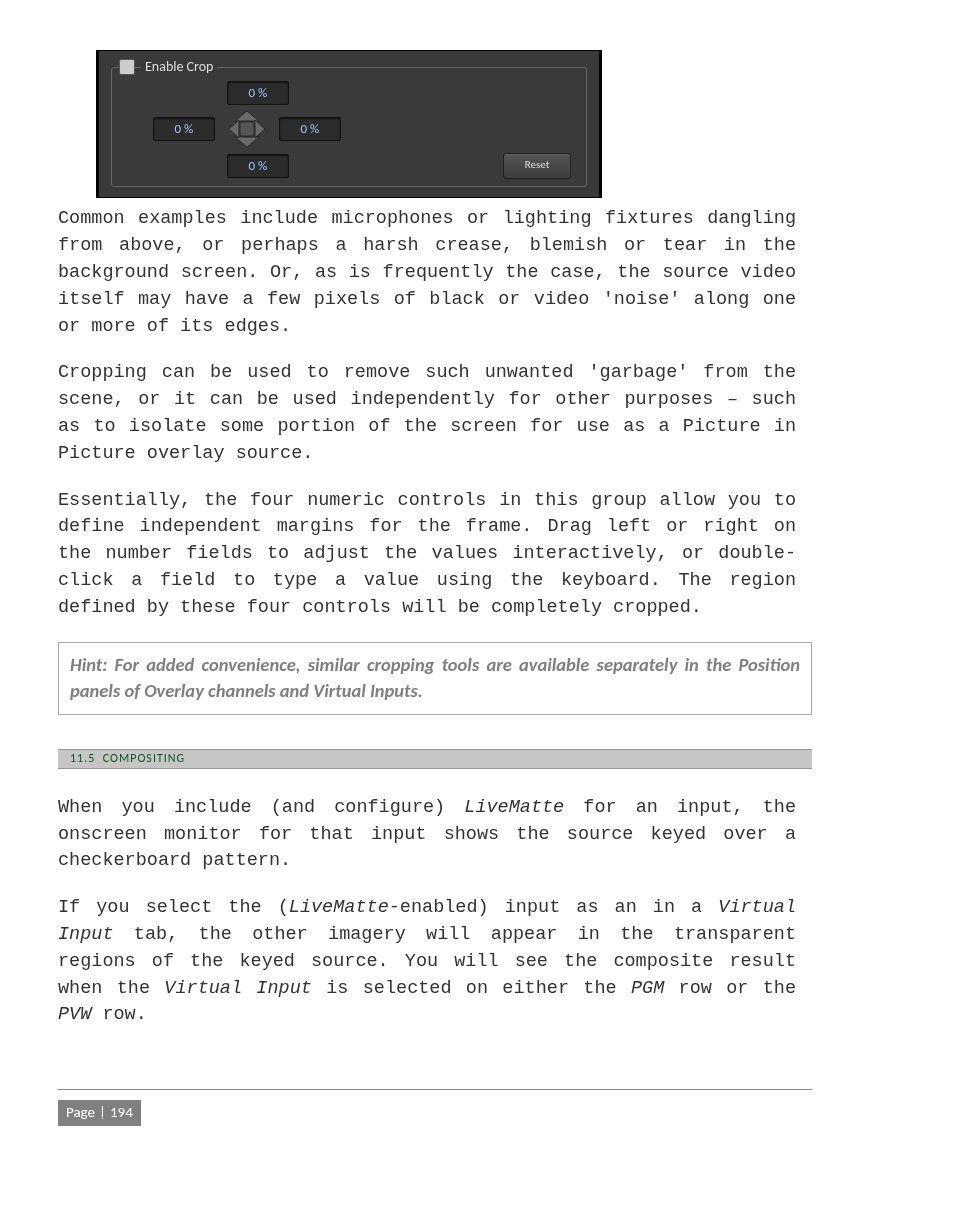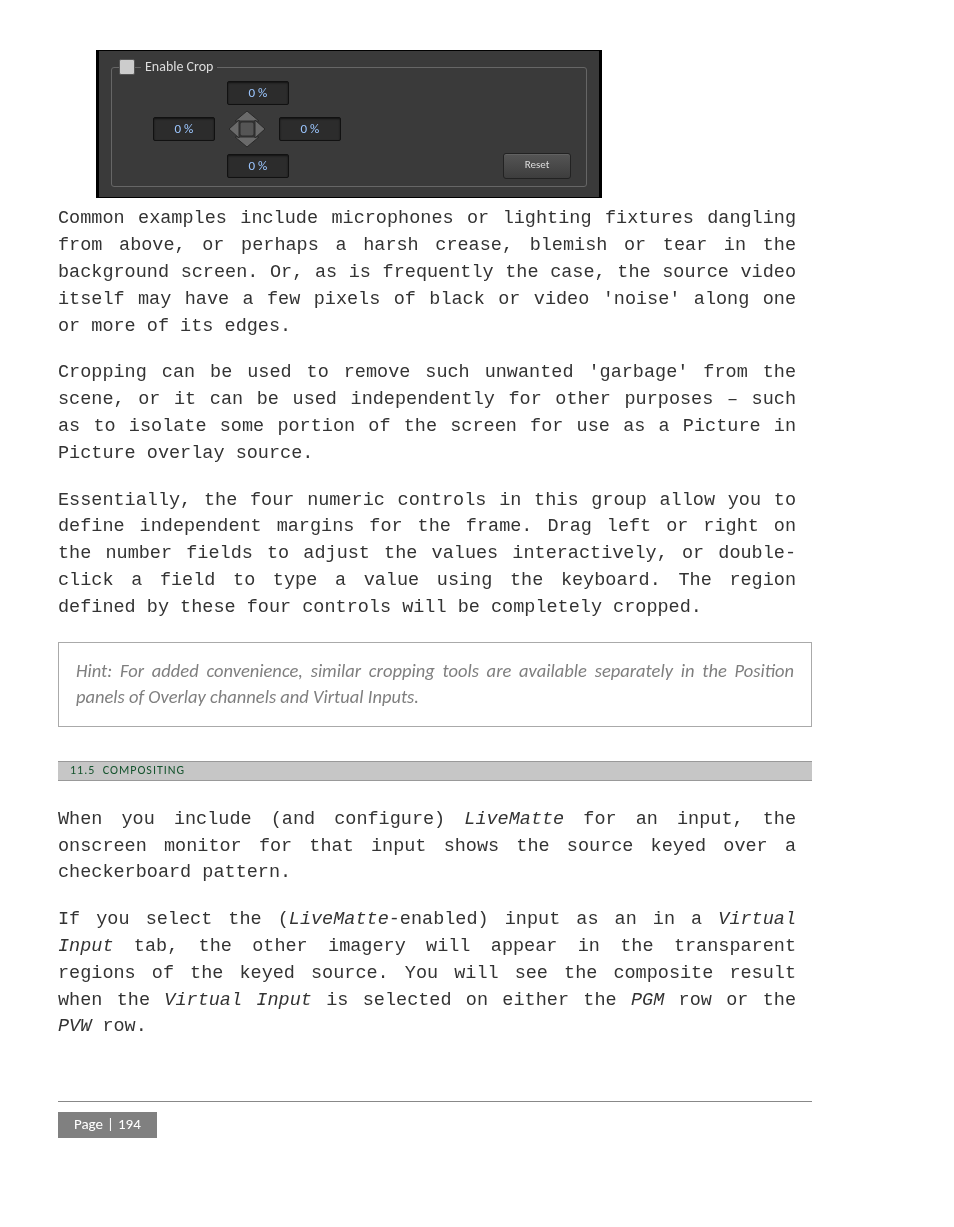--- a/index.html
+++ b/index.html
@@ -117,47 +117,48 @@
     margin: 0 16px 20px 0;
     color: #333;
     font-family: Liberation Mono, monospace;
   }
   .hint-box {
     border: 1px solid #aaa;
     padding: 8px 10px;
     margin: 4px 0 34px 0;
   }
   .hint-box p {
-    margin: 7px;
+    margin: 1px;
     font-style: italic;
     color: #7f7f7f;
     text-align: justify;
     font-size: 18.5px;
     line-height: 1.45;
+    font-weight: bold;
   }
   .section-head {
     background: #c6c6c6;
     border-top: 1px solid #999;
     border-bottom: 1px solid #999;
     padding: 0 12px;
     color: #14532d;
     font-size: 12px;
     letter-spacing: 1px;
     margin: 0 0 26px 0;
   }
   .footer-rule {
     border: none;
     border-top: 1px solid #888;
     margin: 60px 0 8px 0;
   }
   .page-num {
     display: inline-block;
     background: #808080;
     color: #fff;
-    padding: 2px 16px;
+    padding: 2px 8px;
     font-size: 15px;
   }
   .page-num .bar { padding: 0 4px; color: #fff; }
   .em { font-style: italic; }
 </style>
 </head>
 <body>
 
 <div class="page">
 

